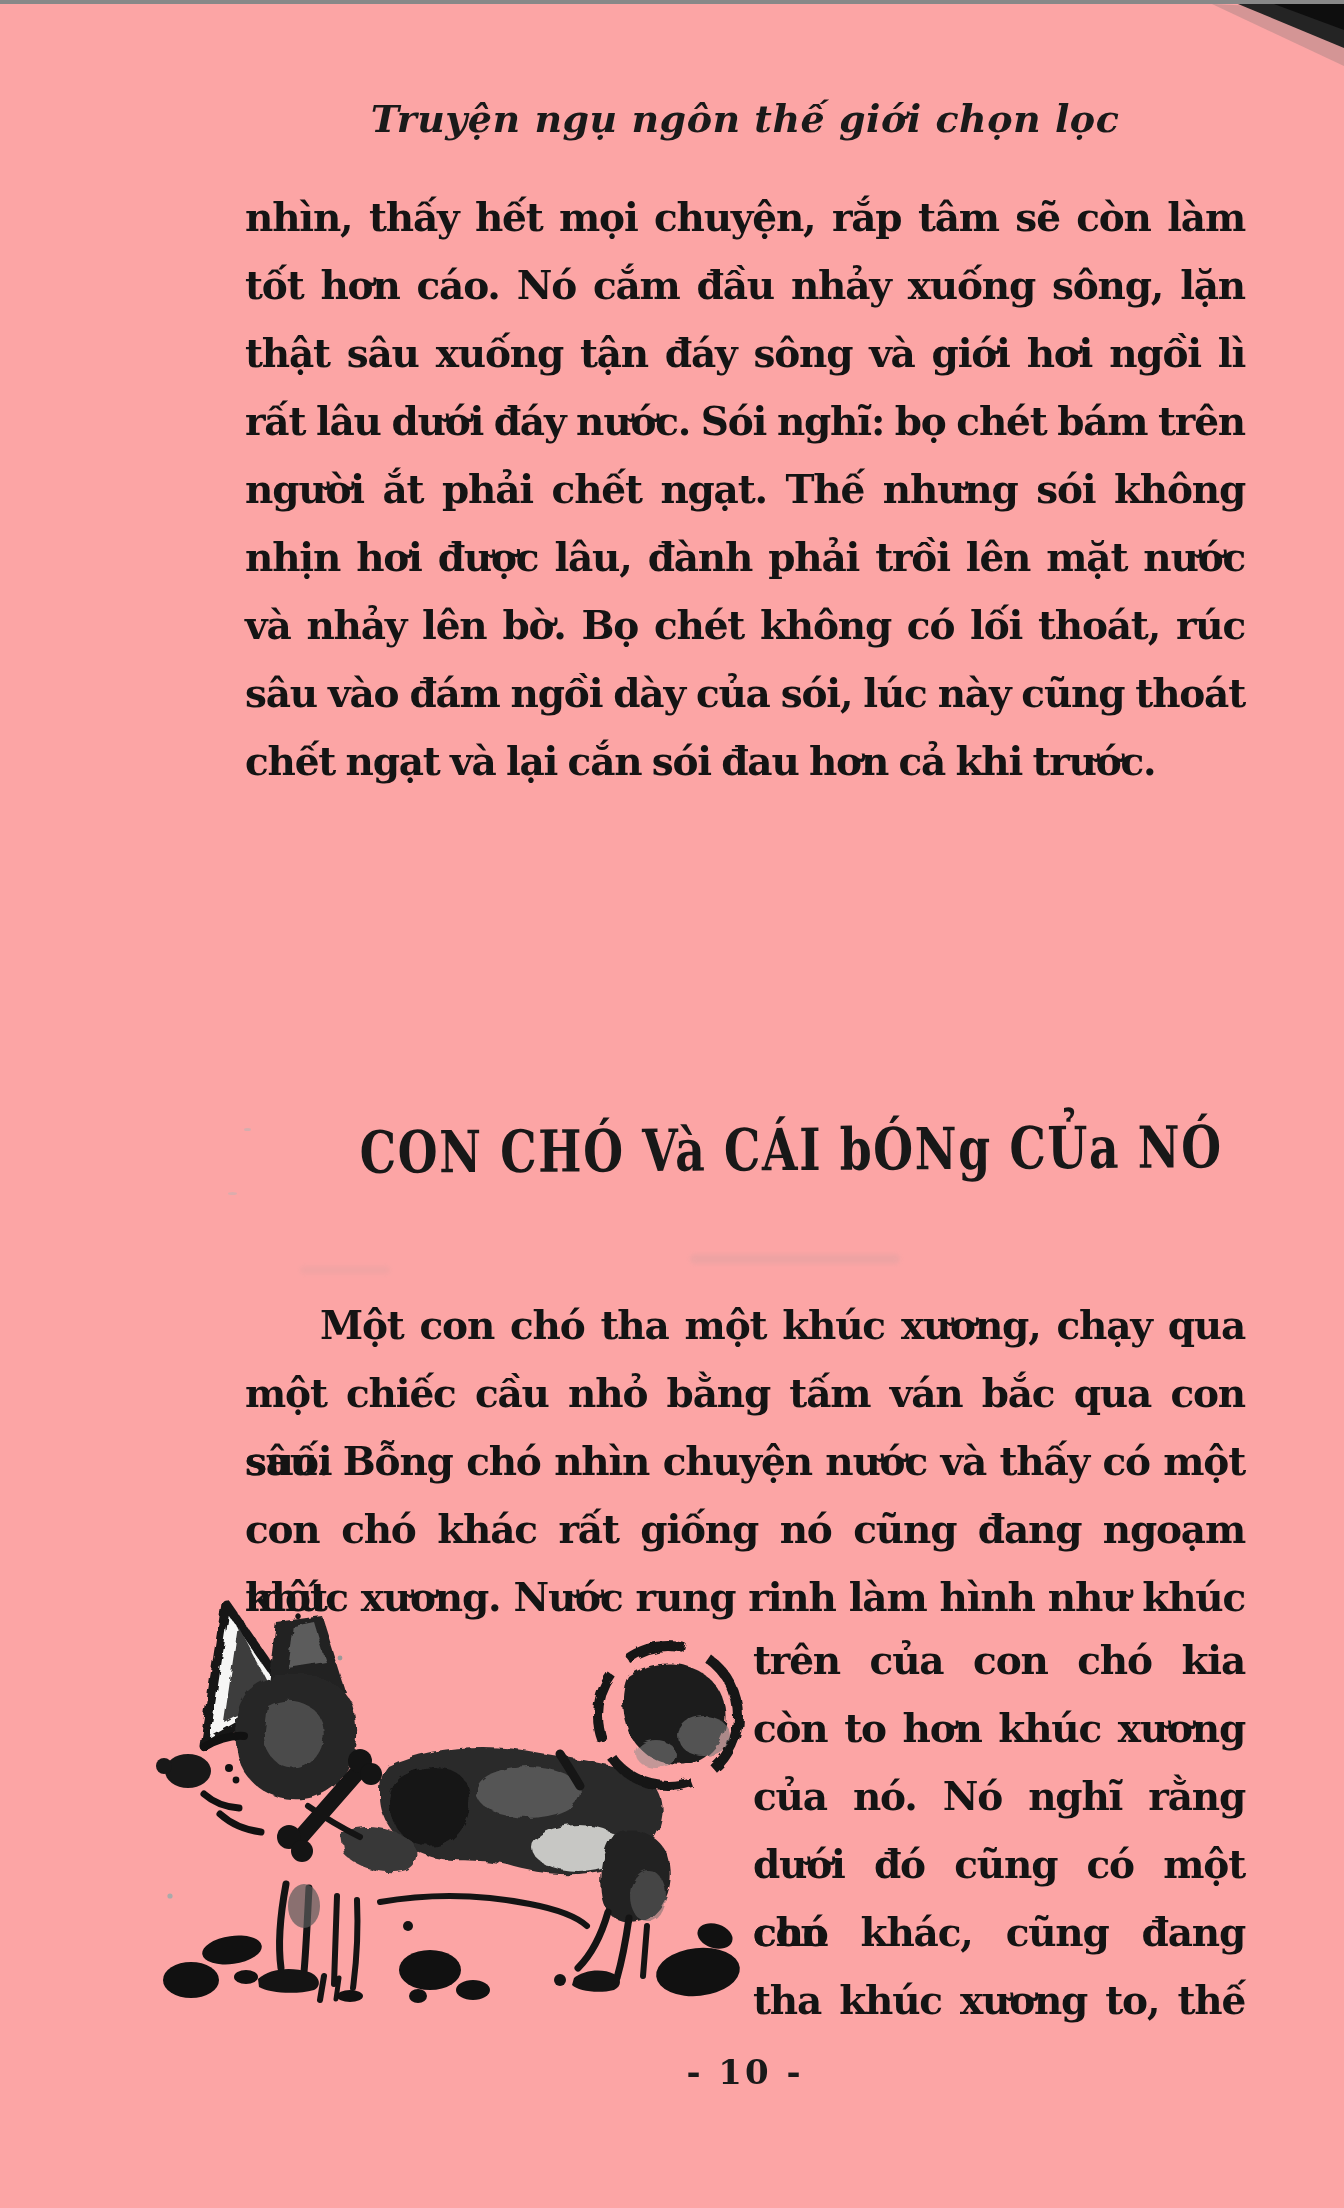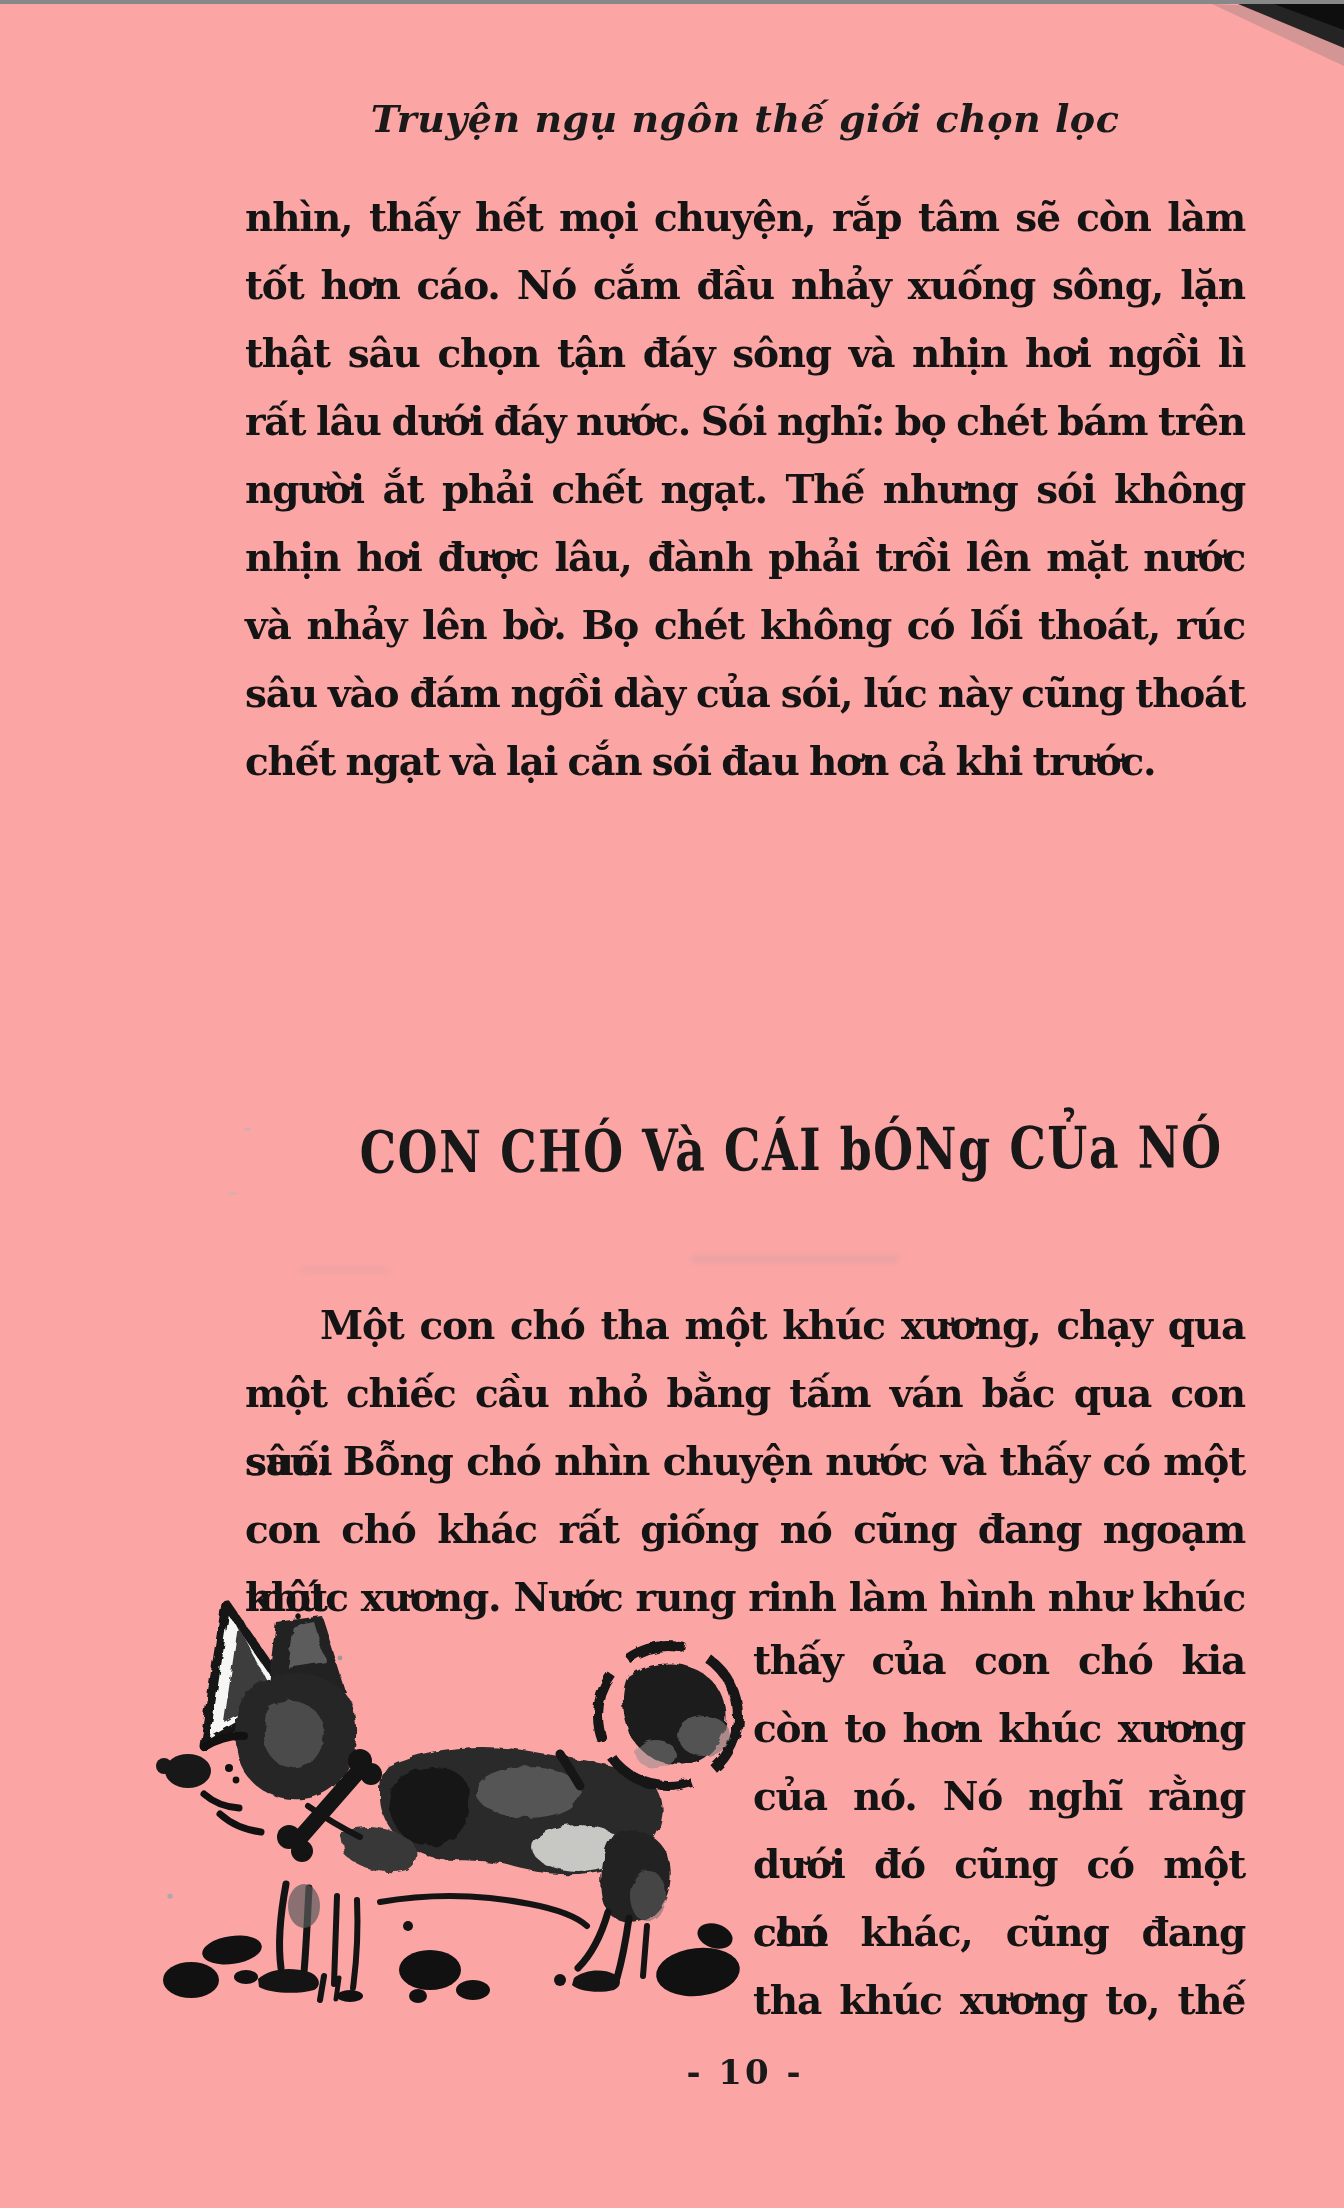--- a/index.html
+++ b/index.html
@@ -76,21 +76,21 @@
       <polygon points="140,0 34,0 140,44" fill="#242424"></polygon>
       <polygon points="140,0 70,0 140,26" fill="#0e0e0e"></polygon>
     </svg>
   </div>
 
   <div class="running-header">Truyện ngụ ngôn thế giới chọn lọc</div>
 
   <div class="textblock p1">
     <div class="body-line">nhìn, thấy hết mọi chuyện, rắp tâm sẽ còn làm</div>
     <div class="body-line">tốt hơn cáo. Nó cắm đầu nhảy xuống sông, lặn</div>
-    <div class="body-line">thật sâu chọn tận đáy sông và nhịn hơi ngồi lì</div>
+    <div class="body-line">thật sâu xuống tận đáy sông và giới hơi ngồi lì</div>
     <div class="body-line">rất lâu dưới đáy nước. Sói nghĩ: bọ chét bám trên</div>
     <div class="body-line">người ắt phải chết ngạt. Thế nhưng sói không</div>
     <div class="body-line">nhịn hơi được lâu, đành phải trồi lên mặt nước</div>
     <div class="body-line">và nhảy lên bờ. Bọ chét không có lối thoát, rúc</div>
     <div class="body-line">sâu vào đám ngồi dày của sói, lúc này cũng thoát</div>
     <div class="body-line lastline">chết ngạt và lại cắn sói đau hơn cả khi trước.</div>
   </div>
 
   <div class="speck" style="left:244px; top:1124px; width:7px; height:3px; opacity:.55;"></div>
   <div class="speck" style="left:228px; top:1188px; width:9px; height:3px; opacity:.45;"></div>
@@ -103,21 +103,21 @@
 
   <div class="textblock p2a">
     <div class="body-line indent">Một con chó tha một khúc xương, chạy qua</div>
     <div class="body-line">một chiếc cầu nhỏ bằng tấm ván bắc qua con suối</div>
     <div class="body-line">sâu. Bỗng chó nhìn chuyện nước và thấy có một</div>
     <div class="body-line">con chó khác rất giống nó cũng đang ngoạm một</div>
     <div class="body-line">khúc xương. Nước rung rinh làm hình như khúc</div>
   </div>
 
   <div class="textblock p2b">
-    <div class="body-line">thấy của con chó kia</div>
+    <div class="body-line">trên của con chó kia</div>
     <div class="body-line">còn to hơn khúc xương</div>
     <div class="body-line">của nó. Nó nghĩ rằng</div>
     <div class="body-line">dưới đó cũng có một con</div>
     <div class="body-line">chó khác, cũng đang</div>
     <div class="body-line">tha khúc xương to, thế</div>
   </div>
 
   <div class="dog-illo">
     <svg width="640" height="420" viewBox="0 0 640 420">
       <defs>

